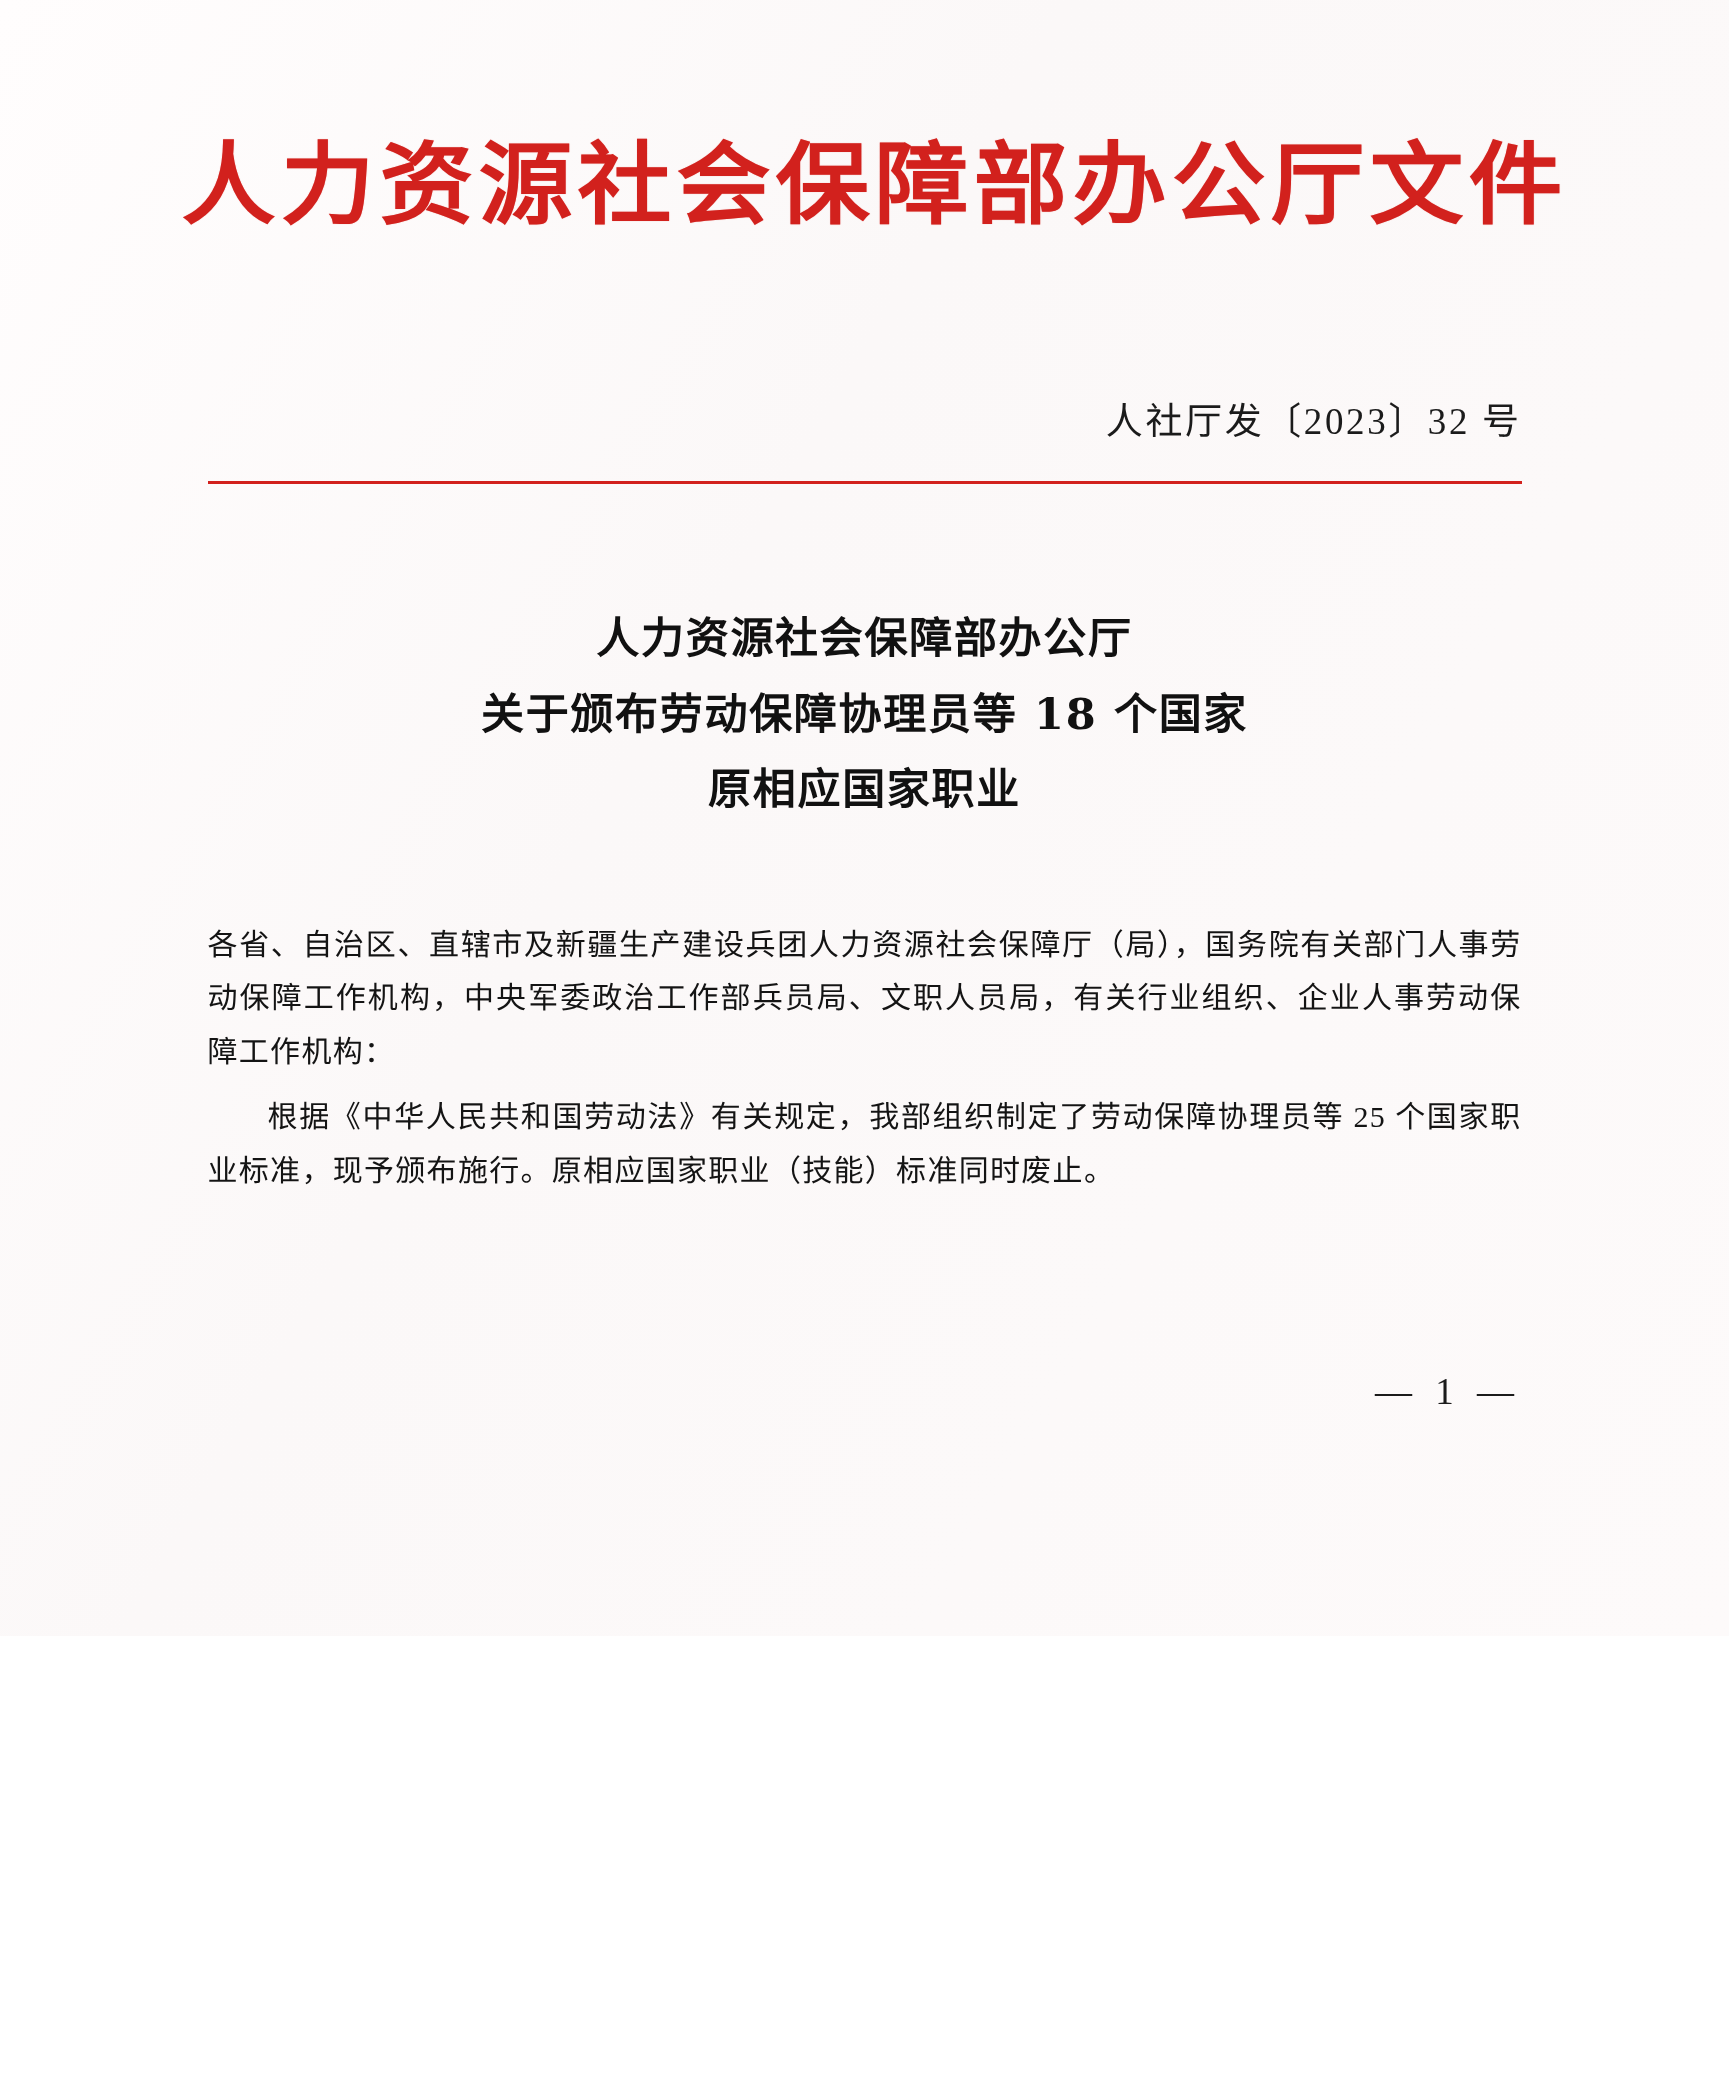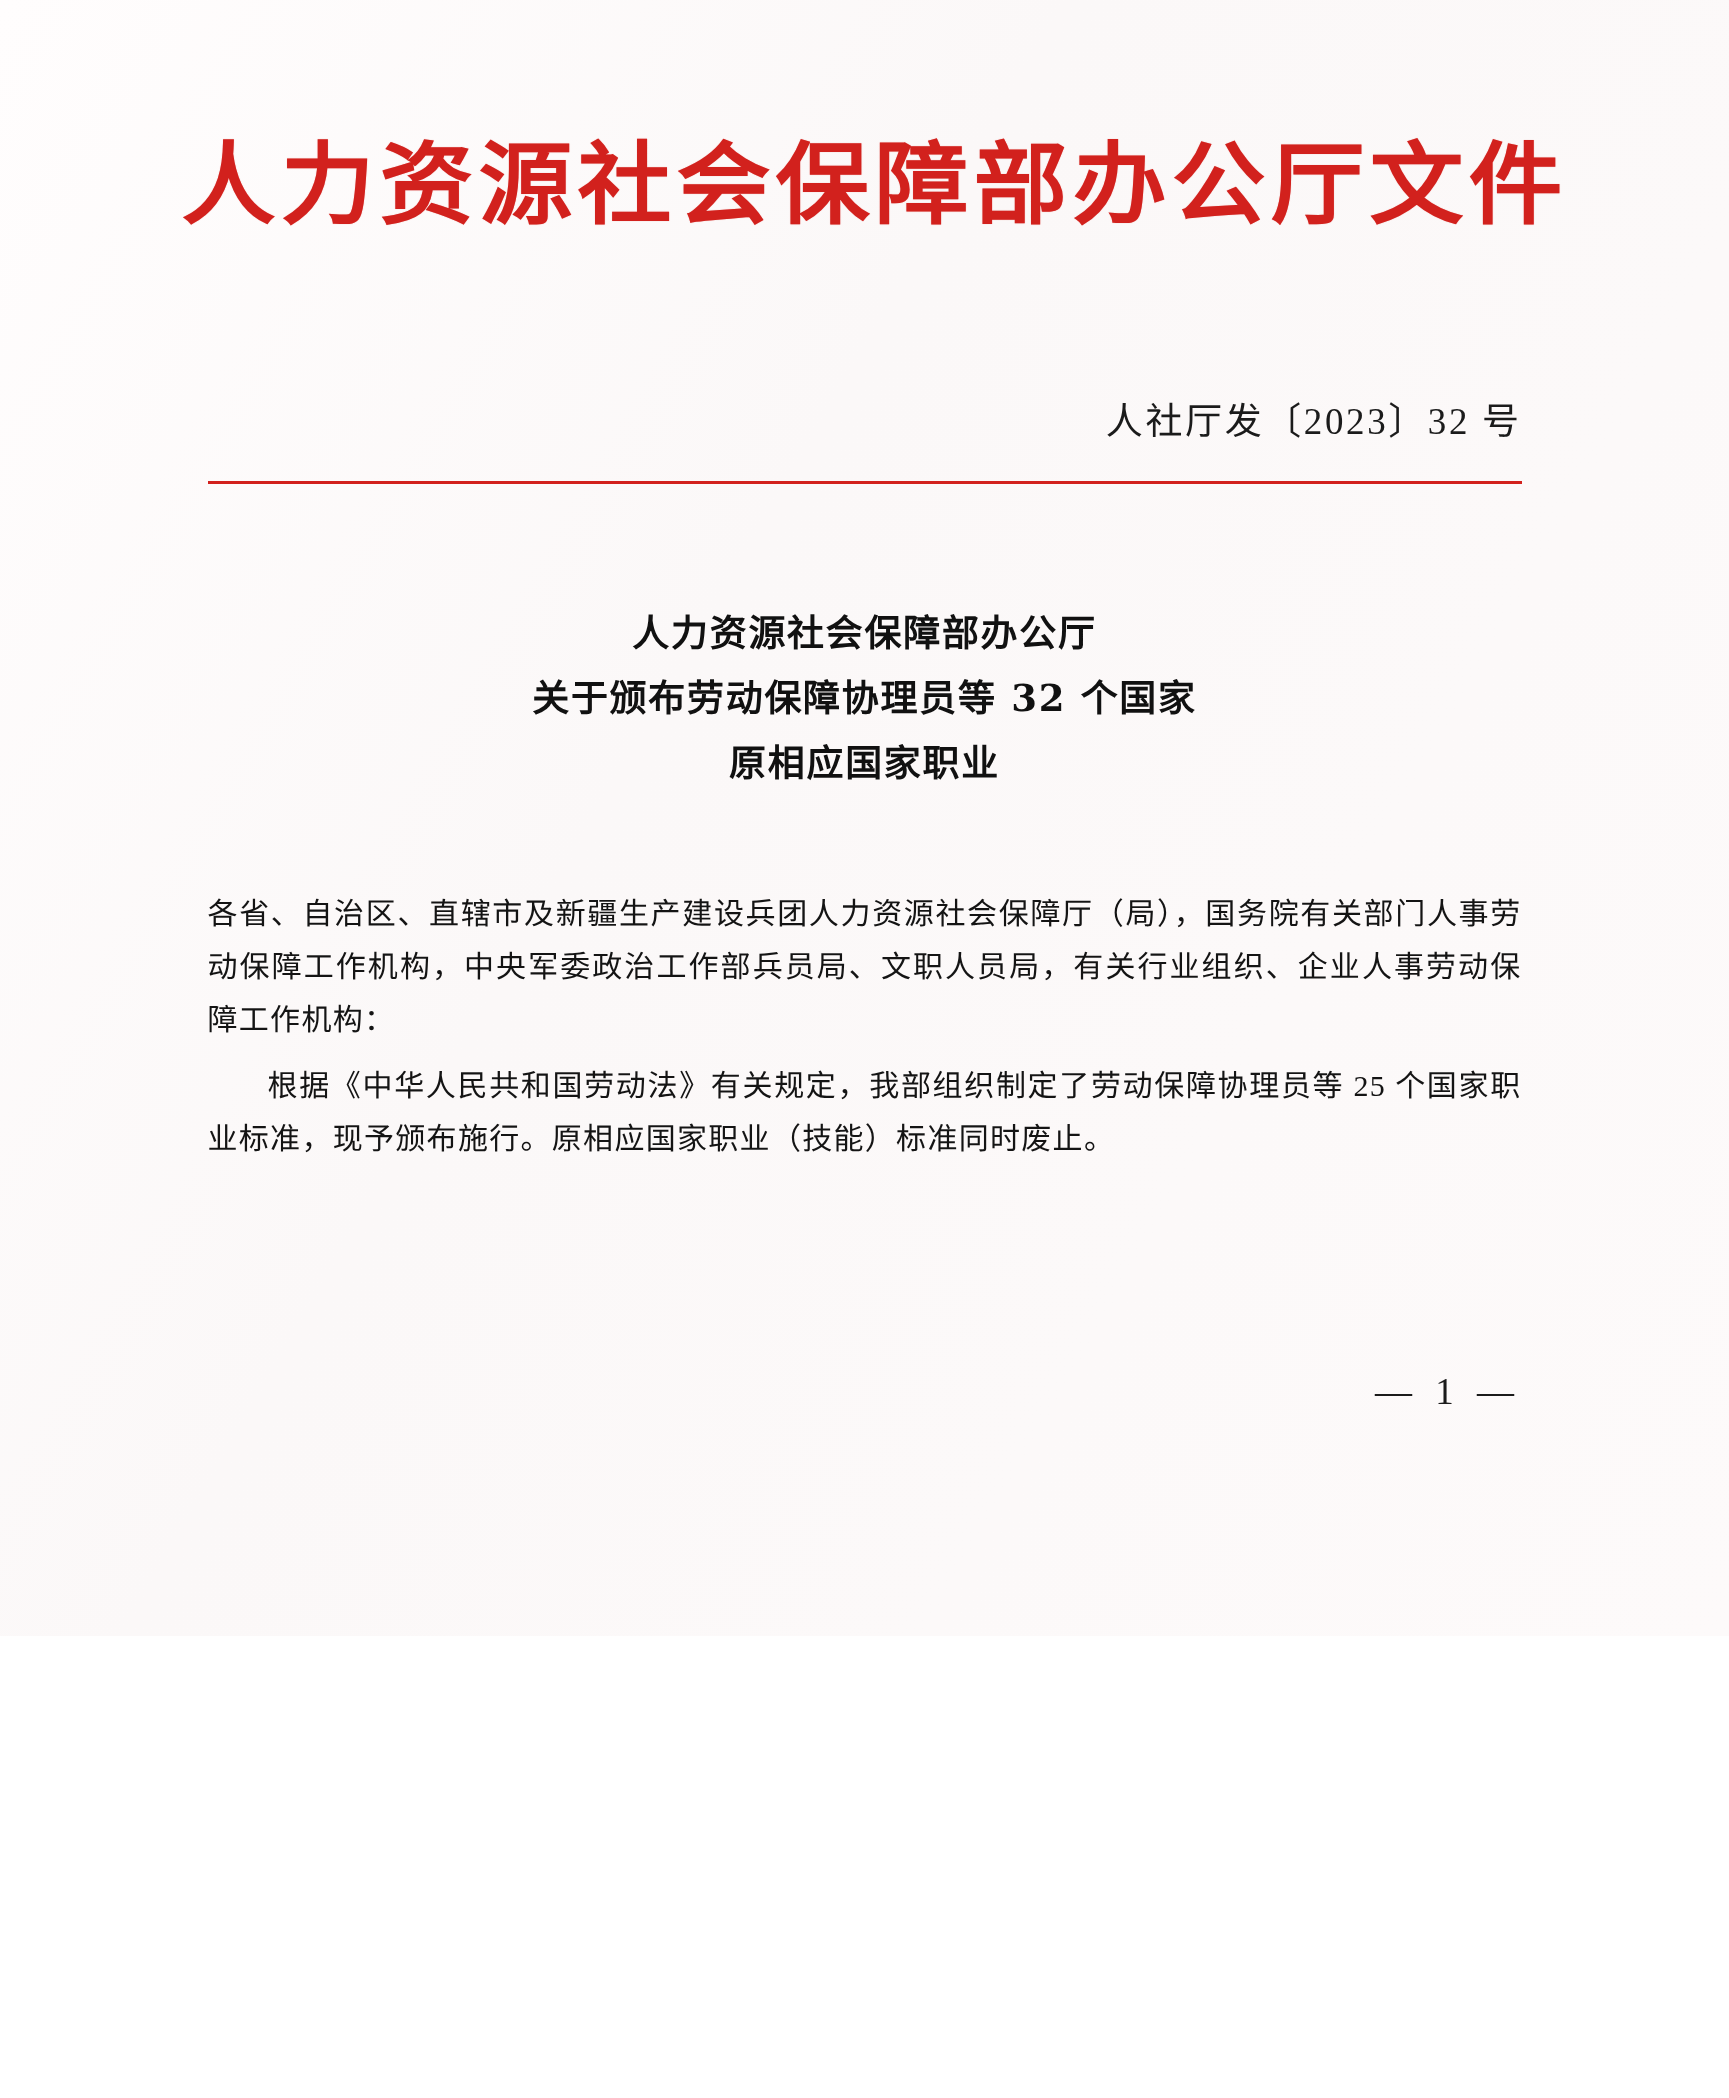--- a/index.html
+++ b/index.html
@@ -66,21 +66,21 @@
     margin: 36px 0 0 0;
     height: 3.5px;
     background: #d2211d;
     width: 100%;
   }
 
   .title-block {
     margin-top: 117px;
     text-align: center;
     font-weight: bold;
-    font-size: 37px;
+    font-size: 43px;
     line-height: 1.75;
     letter-spacing: 1.7px;
     color: #111111;
     font-family: "DejaVu Serif", "Liberation Serif", serif;
   }
   .title-block .title-line {
     display: block;
   }
 
   .body-block {
@@ -119,21 +119,21 @@
   <div class="content">
 
     <div class="doc-masthead">人力资源社会保障部办公厅文件</div>
 
     <div class="doc-number">人社厅发〔2023〕32 号</div>
 
     <div class="red-rule"></div>
 
     <div class="title-block">
       <span class="title-line">人力资源社会保障部办公厅</span>
-      <span class="title-line">关于颁布劳动保障协理员等 32 个国家</span>
+      <span class="title-line">关于颁布劳动保障协理员等 18 个国家</span>
       <span class="title-line">原相应国家职业</span>
     </div>
 
     <div class="body-block">
       <p>各省、自治区、直辖市及新疆生产建设兵团人力资源社会保障厅（局），国务院有关部门人事劳动保障工作机构，中央军委政治工作部兵员局、文职人员局，有关行业组织、企业人事劳动保障工作机构：</p>
       <p class="indent">根据《中华人民共和国劳动法》有关规定，我部组织制定了劳动保障协理员等 25 个国家职业标准，现予颁布施行。原相应国家职业（技能）标准同时废止。</p>
     </div>
 
   </div>
 

